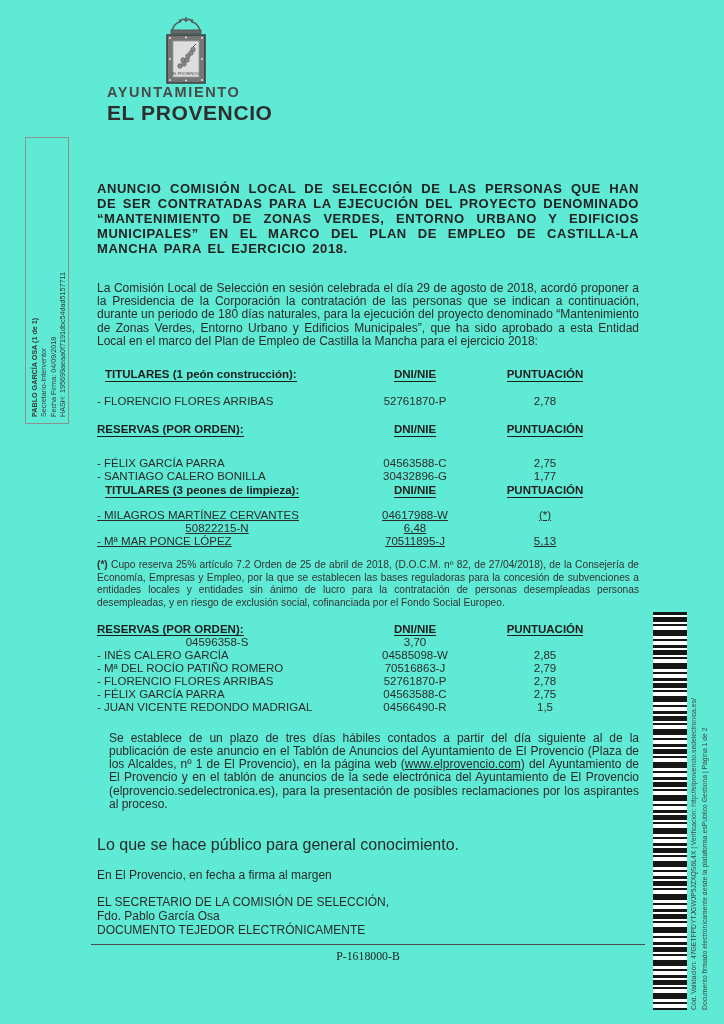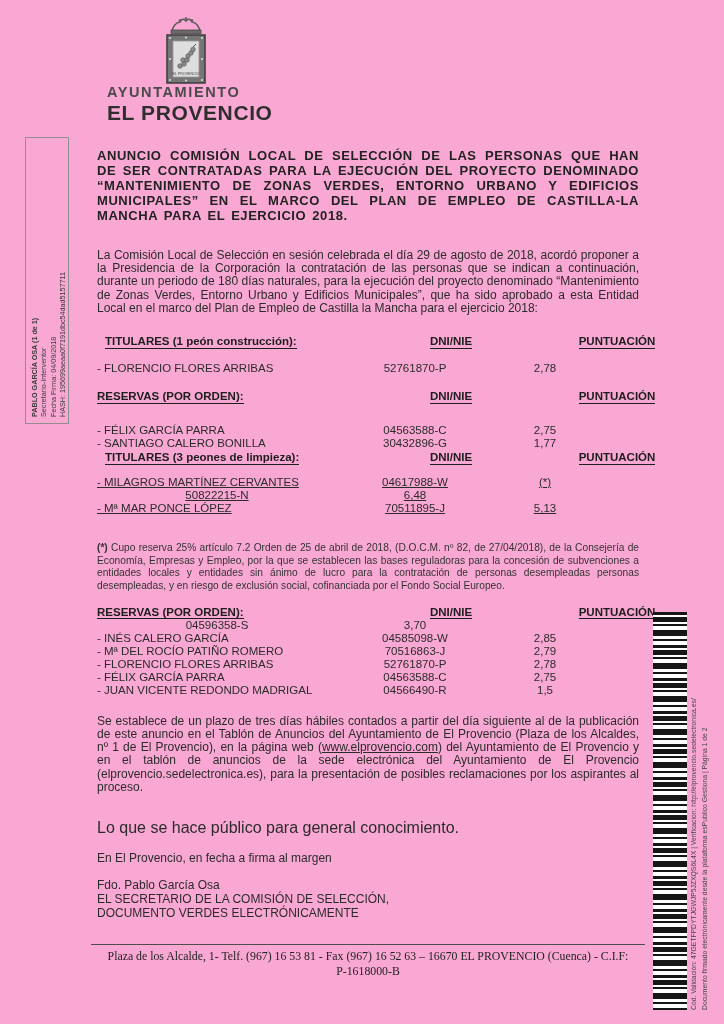--- a/index.html
+++ b/index.html
@@ -1,53 +1,53 @@
 <!DOCTYPE html>
 <html><head>
 <meta charset="utf-8">
 <style>
   html,body{margin:0;padding:0;background:#ffffff;}
   .page{
-    position:relative;width:724px;height:1024px;background:#f9a8d4;overflow:hidden;
+    position:relative;width:724px;height:1024px;background:#5eead4;overflow:hidden;
     font-family:"Liberation Sans", sans-serif;color:#2b2b2b;
   }
   
   .stamp{position:absolute;left:25px;top:137px;width:42px;height:285px;border:1px solid #8f8f8f;}
   .stamp-inner{
     position:absolute;left:1px;top:0;width:285px;height:42px;box-sizing:border-box;
     transform-origin:0 0;transform:rotate(-90deg) translateX(-285px);
     padding:3px 6px;font-size:7.2px;line-height:9.4px;color:#3a3a3a;white-space:nowrap;
   }
   .stamp-inner .b{font-weight:bold;}
   
   .crest{position:absolute;left:147px;top:14px;width:78px;height:74px;}
   
   .org{position:absolute;left:107px;top:84px;}
   .org-1{font-weight:bold;font-size:14.5px;letter-spacing:1.6px;color:#4a4a4a;}
   .org-2{font-weight:bold;font-size:21px;letter-spacing:0.6px;color:#2e2e2e;margin-top:1px;}
   
   .main{position:absolute;left:97px;top:148px;width:542px;}
-  .title{font-weight:bold;font-size:13px;line-height:15px;text-align:justify;letter-spacing:0.55px;word-spacing:2px;color:#222;}
+  .title{font-weight:bold;font-size:13px;line-height:15px;text-align:justify;letter-spacing:0.55px;word-spacing:2px;color:#222;margin-top:33px;}
   .para{font-size:12px;line-height:13.2px;text-align:justify;}
   .intro{margin-top:26px;}
-  .deadline{margin-top:18px;}
+  .deadline{margin-top:18px;margin-left:12px;}
   .link{text-decoration:underline;}
   
   .tbl .thead,.trow{display:grid;grid-template-columns:240px 156px 104px;}
-  .tbl .thead{font-weight:bold;font-size:11.5px;line-height:14px;color:#1d1d1d;gap:36px;}
+  .tbl .thead{font-weight:bold;font-size:11.5px;line-height:14px;color:#1d1d1d;}
   .trow{font-size:11.5px;line-height:13px;}
   .tc-dni,.tc-score{text-align:center;}
   .u{border-bottom:1.4px solid #1d1d1d;padding-bottom:0.5px;}
   .ind{padding-left:8px;}
   .tbl[data-table="0"]{margin-top:19px;}  .tbl[data-table="0"] .rows{margin-top:14px;}
   .tbl[data-table="1"]{margin-top:14px;}  .tbl[data-table="1"] .rows{margin-top:21px;}
   .tbl[data-table="2"]{}  .tbl[data-table="2"] .rows{margin-top:12px;text-decoration:underline;}
   .tbl[data-table="3"]{margin-top:12px;}  .tbl[data-table="3"] .rows{margin-top:0;}
   
-  .footnote{margin-top:27px;font-size:10.2px;line-height:12.7px;text-align:justify;color:#333;}
+  .footnote{margin-top:11px;font-size:10.2px;line-height:12.7px;text-align:justify;color:#333;}
   .footnote .b{font-weight:bold;}
   
   .notice{margin-top:25px;font-size:16px;}
   .center{text-align:left;}
   .place-date{margin-top:14px;font-size:12px;}
   .sigblock{margin-top:14px;font-size:12px;line-height:13.8px;}
   
   .footer{position:absolute;left:91px;top:944px;width:554px;font-family:"Liberation Serif", serif;color:#222;}
   .footer-rule{border-top:1.5px solid #4d4d4d;margin-bottom:4px;}
   .footer-line{text-align:center;font-size:11.8px;line-height:15px;}
@@ -233,30 +233,29 @@
 
     <div class="para deadline">
       <span>Se establece de un plazo de tres días hábiles contados a partir del día siguiente al de la publicación de este anuncio en el Tablón de Anuncios del Ayuntamiento de El Provencio (Plaza de los Alcaldes, nº 1 de El Provencio), en la página web (</span><span class="link">www.elprovencio.com</span><span>) del Ayuntamiento de El Provencio y en el tablón de anuncios de la sede electrónica del Ayuntamiento de El Provencio (elprovencio.sedelectronica.es), para la presentación de posibles reclamaciones por los aspirantes al proceso.</span>
     </div>
 
     <div class="notice">Lo que se hace público para general conocimiento.</div>
 
     <div class="place-date center">En El Provencio, en fecha a firma al margen</div>
 
     <div class="sigblock center">
+      <div>EL SECRETARIO DE LA COMISIÓN DE SELECCIÓN,</div>
       <div>Fdo. Pablo García Osa</div>
-      <div>EL SECRETARIO DE LA COMISIÓN DE SELECCIÓN,</div>
-      <div>DOCUMENTO VERDES ELECTRÓNICAMENTE</div>
+      <div>DOCUMENTO TEJEDOR ELECTRÓNICAMENTE</div>
     </div>
 
   </div>
 
   <div class="footer">
     <div class="footer-rule"></div>
-    <div class="footer-line">Plaza de los Alcalde, 1- Telf. (967) 16 53 81 - Fax (967) 16 52 63 – 16670 EL PROVENCIO (Cuenca) - C.I.F:</div>
     <div class="footer-line">P-1618000-B</div>
   </div>
 
   <div class="barcode"></div>
   <div class="barcode-caption">
     <div class="barcode-caption-inner">
       <div>Cód. Validación: 47GETFPDYTJGWJP5JZXQS6L4X | Verificación: http://elprovencio.sedelectronica.es/</div>
       <div>Documento firmado electrónicamente desde la plataforma esPublico Gestiona | Página 1 de 2</div>
     </div>
   </div>

